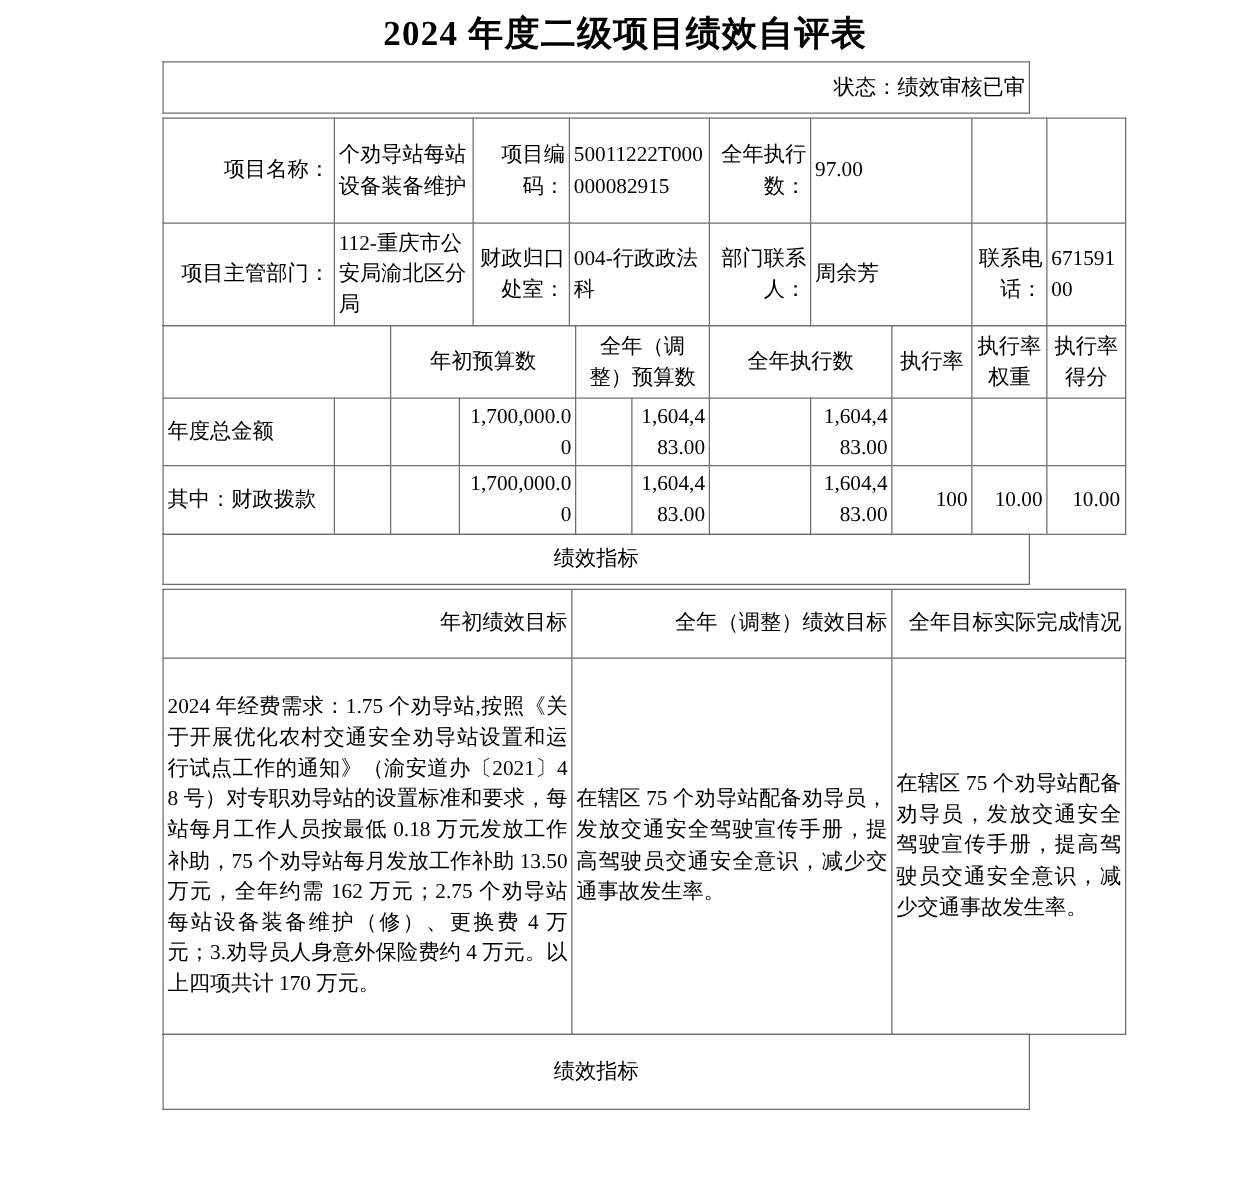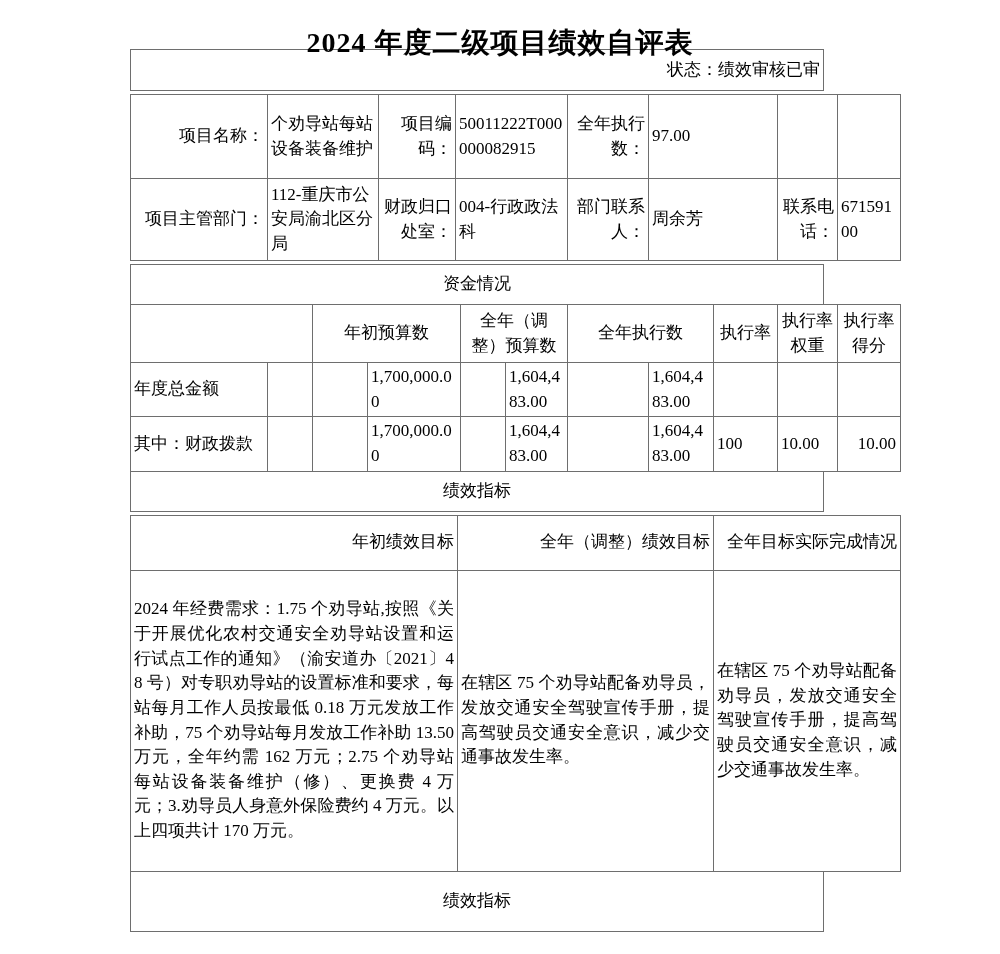--- a/index.html
+++ b/index.html
@@ -7,21 +7,21 @@
   .page {
     position: relative;
     width: 1000px;
     height: 954px;
     background: #ffffff;
     overflow: hidden;
     font-family: "Liberation Serif", "DejaVu Serif", serif;
     color: #000000;
   }
   .title {
-    padding-top: 24px;
+    padding-top: 8px;
     text-align: center;
     font-size: 28px;
     font-weight: bold;
     letter-spacing: 1px;
     height: 49px;
   }
   .doc { margin-left: 130px; width: 772px; }
   table.t {
     border-collapse: collapse;
     table-layout: fixed;
@@ -39,21 +39,21 @@
   .fuse { margin-top: -1px; }
   .status-cell { height: 41px; text-align: right; padding-right: 5px; }
   .lbl { text-align: right; padding-right: 3px; padding-left: 12px; }
   .val { text-align: left; padding-left: 3px; word-break: break-all; }
   .r-info1 td { height: 84px; }
   .r-info2 td { height: 82px; }
   .bar-cell { height: 40px; text-align: center; }
   .bar-cell-tall { height: 60px; text-align: center; vertical-align: top; padding-top: 9px; }
   .fund-head td { height: 58px; text-align: center; }
   .fund-row td { height: 44px; }
-  .fund-row .num { word-break: break-all; text-align: left; vertical-align: middle; }
+  .fund-row .num { word-break: break-all; text-align: right; vertical-align: middle; }
   .fund-row .score { text-align: right; padding-right: 4px; }
   .goal-head td { height: 55px; text-align: right; }
   .goal-body td {
     height: 301px;
     vertical-align: top;
     text-align: justify;
     padding: 3px 4px;
     line-height: 1.6;
     word-break: break-all;
   }
@@ -102,27 +102,20 @@
           <td class="lbl">财政归口处室：</td>
           <td class="val">004-行政政法科</td>
           <td class="lbl">部门联系人：</td>
           <td class="val">周余芳</td>
           <td class="lbl">联系电话：</td>
           <td class="val">67159100</td>
         </tr>
       </tbody>
     </table>
 
-    <table class="t gap">
-      <tbody>
-        <tr>
-          <td class="bar-cell">资金情况</td>
-        </tr>
-      </tbody>
-    </table>
 
     <table class="t fuse">
       <colgroup>
         <col style="width:137px">
           <col style="width:45px">
           <col style="width:55px">
           <col style="width:93px">
         <col style="width:45px">
           <col style="width:62px">
           <col style="width:81px">

